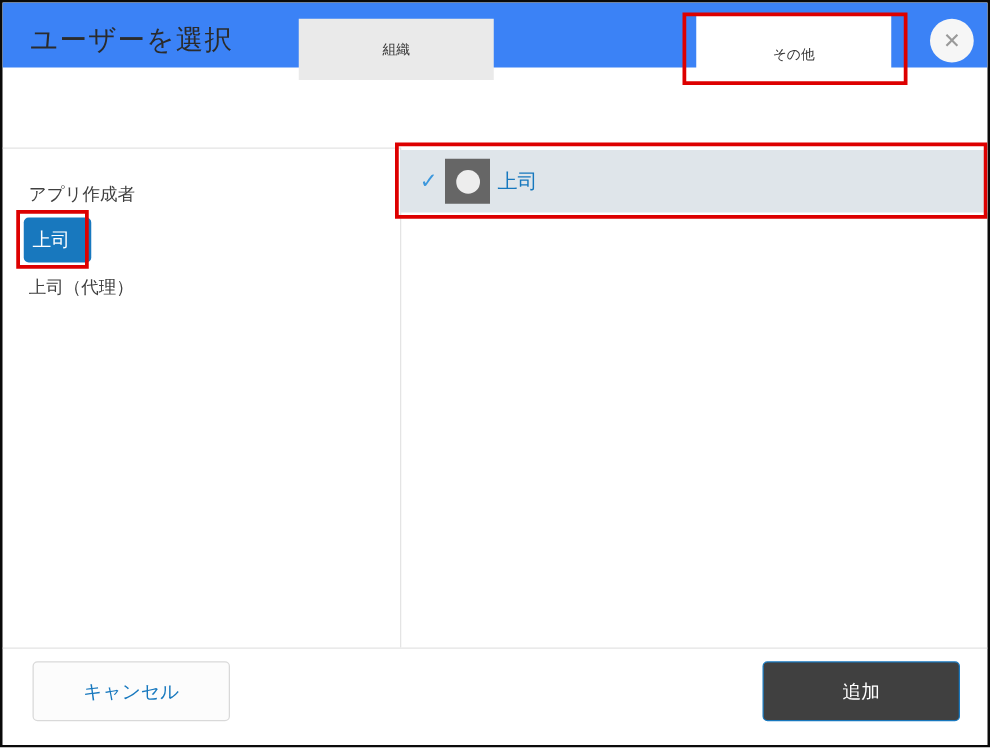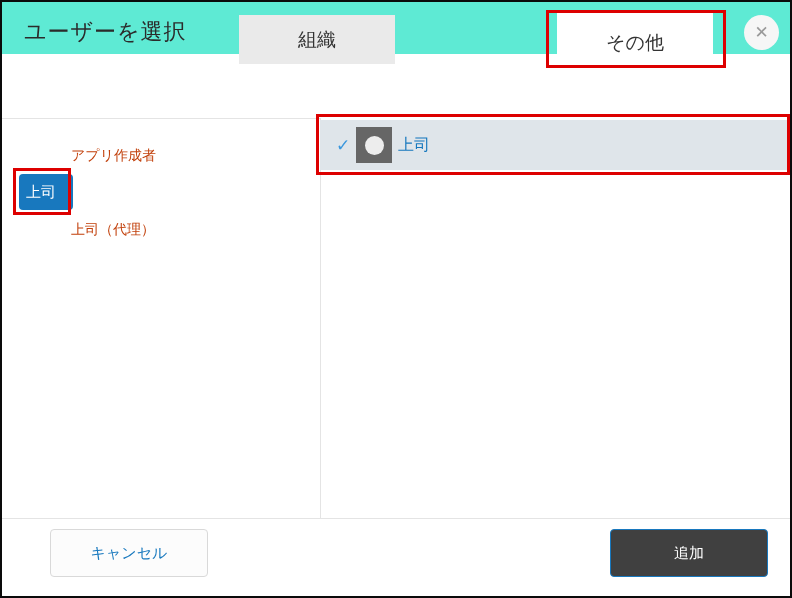--- a/index.html
+++ b/index.html
@@ -5,30 +5,30 @@
   html,body { margin:0; padding:0; background:#fff; }
   body { font-family:"Liberation Sans","DejaVu Sans",sans-serif; }
   .frame {
     position:relative; width:792px; height:598px;
     box-sizing:border-box; border:2px solid #0a0a0a;
     background:#fff; overflow:hidden;
   }
   
   .header {
     position:absolute; left:0; top:0; right:0; height:52px;
-    background:#5eead4;
+    background:#3b82f6;
   }
   .dialog-title {
     position:absolute; left:22px; top:15px;
     font-size:22px; color:#2b2b2b; letter-spacing:1px;
   }
   .tab {
     position:absolute; top:13px; height:49px; width:156px;
     background:#eaeaea; display:flex; align-items:center; justify-content:center;
-    font-size:19px; color:#333; cursor:pointer; box-sizing:border-box;
+    font-size:11px; color:#333; cursor:pointer; box-sizing:border-box;
   }
   .tab.t0 { left:237px; }
   .tab.t1 { left:396px; }
   .tab.t2 { left:555px; top:10px; height:62px; background:#ffffff; z-index:2; }
   .annotation {
     position:absolute; box-sizing:border-box;
     border:3px solid #dd0000; background:transparent;
     pointer-events:none; z-index:5;
   }
   .annot-tab   { left:544px; top:8px;  width:180px; height:58px; }
@@ -40,21 +40,21 @@
     display:flex; align-items:center; justify-content:center;
     cursor:pointer; z-index:3;
   }
   .close-glyph { font-size:17px; color:#9a9a9a; line-height:1; }
   
   .rule-h-left  { position:absolute; left:0; top:116px; width:318px; height:1px; background:#e4e4e4; }
   .rule-v      { position:absolute; left:318px; top:116px; width:1px; height:400px; background:#e4e4e4; }
   .rule-footer { position:absolute; left:0; top:516px; right:0; height:1px; background:#e4e4e4; }
   
   .left-item {
-    position:absolute; left:21px; font-size:14px; color:#c2410c; cursor:pointer;margin-left:48px;
+    position:absolute; left:21px; font-size:14px; color:#404040; cursor:pointer;
   }
   .li-0 { top:145px; }
   .li-2 { top:219px; }
   .left-item-selected {
     position:absolute; left:17px; top:172px; width:47px; height:36px;
     background:#1878be; border-radius:4px; color:#fff; font-size:15px;
     display:flex; align-items:center; padding-left:7px; box-sizing:content-box;
     cursor:pointer; z-index:2;
   }
   
@@ -73,21 +73,21 @@
   .avatar-circle { width:19px; height:19px; border-radius:50%; background:#ededed; }
   .row-label { margin-left:6px; color:#1778be; font-size:16px; }
   
   .btn {
     position:absolute; top:527px; width:158px; height:48px;
     border-radius:4px; font-size:15px;
     display:flex; align-items:center; justify-content:center;
     cursor:pointer; box-sizing:border-box;
   }
   .btn-cancel {
-    left:24px; background:#fcfcfc; border:1px solid #d9d9d9; color:#1778be;margin-left:24px;
+    left:24px; background:#fcfcfc; border:1px solid #d9d9d9; color:#1778be;
   }
   .btn-add {
     right:22px; background:#404040; border:1px solid #1878be; color:#ffffff;
   }
 </style>
 </head>
 <body>
 
 <div class="frame">
 

